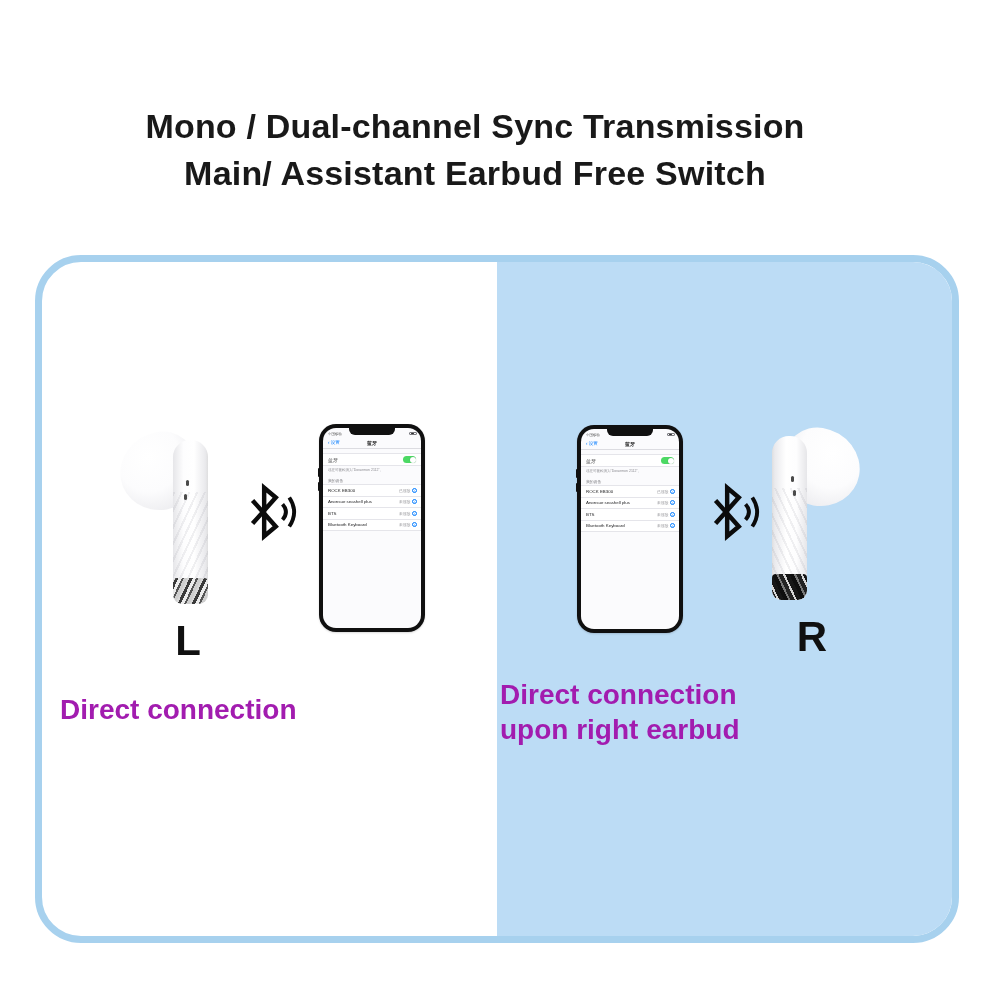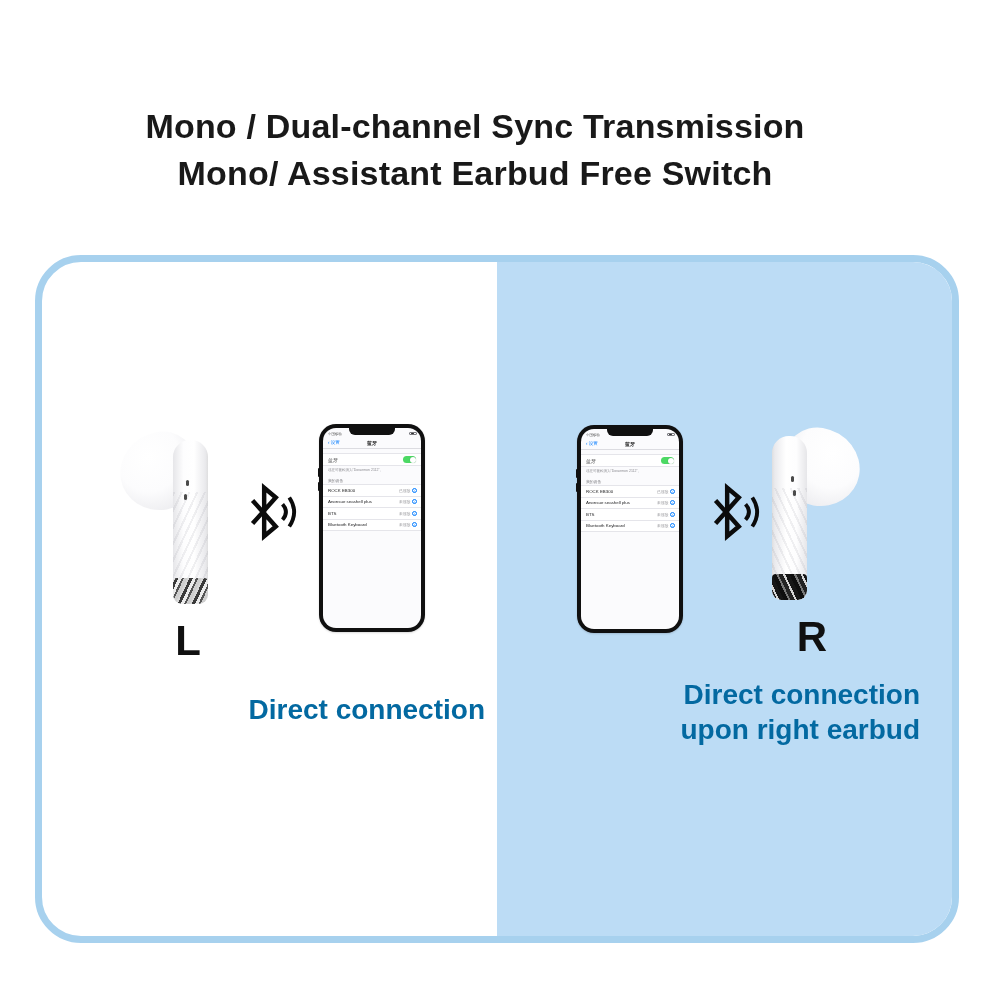--- a/index.html
+++ b/index.html
@@ -34,22 +34,22 @@
   .earbud.rightbud .cap { background:repeating-linear-gradient(115deg,#161616 0 4px,#d5d5d5 4px 6px,#222 6px 10px,#777 10px 12px,#0e0e0e 12px 16px); }
   .earbud .dot { position:absolute; width:3px; height:6px; border-radius:2px; background:#4a4a4a; }
   .earbud .dot1 { left:13px; top:40px; } .earbud .dot2 { left:11px; top:54px; }
   .earbud.rightbud { transform:scaleX(-1); }
   .bud-label { position:absolute; width:60px; text-align:center; font-size:42px; font-weight:bold; color:#101010; }
 
   
   .bt-icon { position:absolute; width:58px; height:60px; }
 
   
-  .caption { position:absolute; text-align:right; font-weight:bold; font-size:28px;
-             line-height:1.26; color:#0369a1; }
+  .caption { position:absolute; text-align:left; font-weight:bold; font-size:28px;
+             line-height:1.26; color:#a21caf; }
 
   
   .phone { position:absolute; width:106px; height:208px; background:#101010; border-radius:17px;
            padding:4px; box-shadow:0 1px 2px rgba(0,0,0,.15); }
   .side-btn { position:absolute; left:-1.5px; width:2px; height:9px; background:#101010; border-radius:1px; }
   .sb1 { top:44px; } .sb2 { top:58px; }
   .screen { position:relative; width:100%; height:100%; background:#fbfbfd; border-radius:13px; overflow:hidden; }
   .notch { position:absolute; left:50%; top:0; transform:translateX(-50%); width:46px; height:7px;
            background:#101010; border-radius:0 0 6px 6px; z-index:3; }
   .statusbar { position:absolute; top:1.5px; left:5px; right:4px; height:8px; display:flex;
@@ -76,21 +76,21 @@
   .info { width:5px; height:5px; border:0.5px solid #007aff; border-radius:50%; color:#007aff;
           font-size:3.4px; line-height:4px; text-align:center; font-style:italic; display:inline-block; }
 </style>
 </head>
 <body>
 
 <div class="stage">
 
   <div class="title">
     <div>Mono / Dual-channel Sync Transmission</div>
-    <div>Mono/ Assistant Earbud Free Switch</div>
+    <div>Main/ Assistant Earbud Free Switch</div>
   </div>
 
   <div class="board">
     <div class="board-frame">
       <div class="right-half"></div>
     </div>
 
     <div class="board-content">
 
       <div class="earbud left" style="left:85px; top:171px;">

